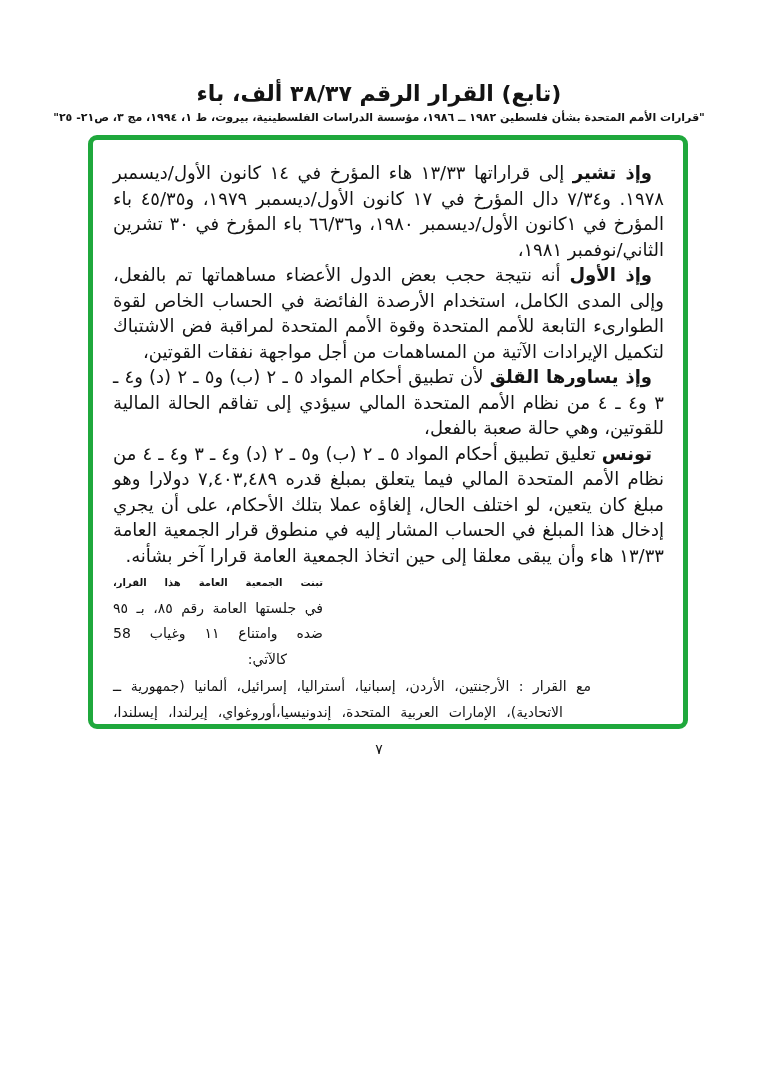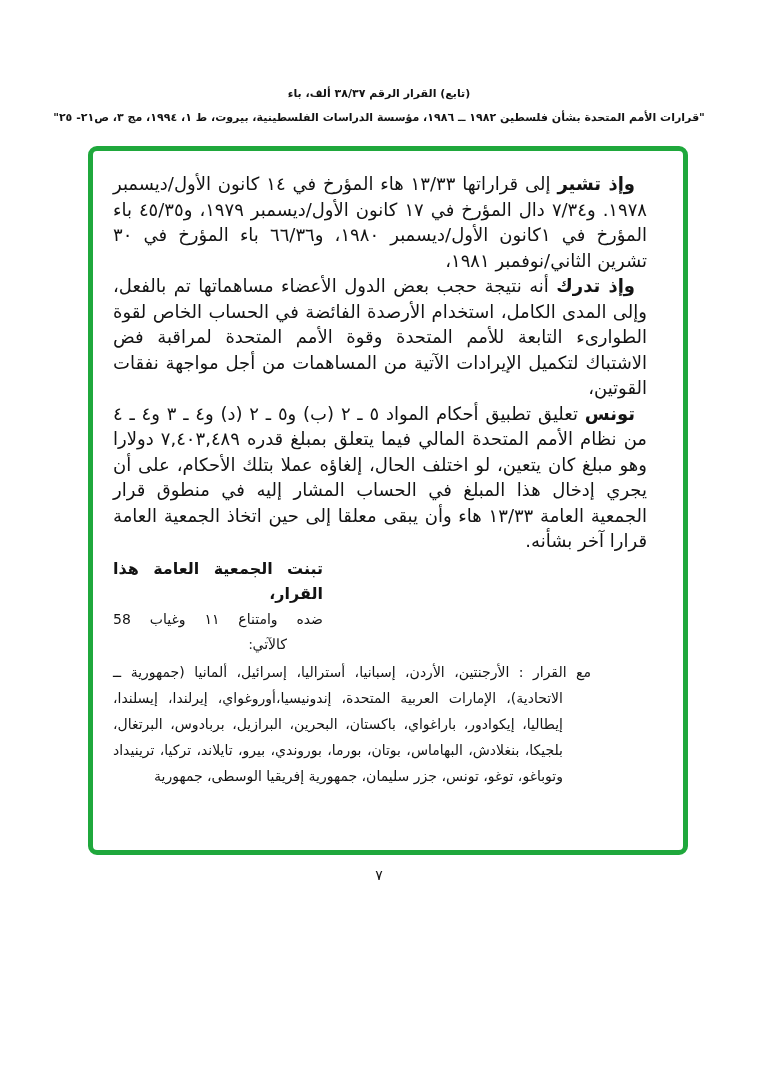--- a/index.html
+++ b/index.html
@@ -17,65 +17,64 @@
   }
   .page {
     position: relative;
     width: 758px;
     height: 1078px;
     padding-top: 84px;
     box-sizing: border-box;
   }
   .header { text-align: center; }
   .title {
-    font-size: 11px;
+    font-size: 22px;
     font-weight: bold;
     line-height: 20px;
   }
   .subtitle {
     margin-top: 7px;
     font-size: 11px;
     font-weight: bold;
     line-height: 14px;
   }
   .green-box {
     box-sizing: border-box;
     width: 600px;
-    height: 709px;
-    margin: 21px 70px 0 auto;
+    height: 594px;
+    margin: 10px 70px 0 auto;
     border: 5px solid #1fa83c;
     border-radius: 9px;
-    padding: 20px 36px 0 20px;
+    padding: 20px 19px 0 20px;
     overflow: hidden;
   }
   .para {
     margin: 0;
     text-align: justify;
     text-indent: 12px;
     font-size: 18px;
     line-height: 25.5px;
   }
   .para .lead { font-weight: bold; }
   .voting {
     width: 210px;
     margin: 2px auto 0 0; 
     font-size: 14px;
     line-height: 25.5px;
   }
   .vline {
     text-align: justify;
     text-align-last: justify;
   }
-  .vline.bold { font-weight: bold; font-size: 16px; }
+  .vline.bold { font-weight: bold; font-size: 10px; }
   .vline.last {
     text-align: center;
     text-align-last: right;
     padding-left: 0;
     padding-right: 36px;
-    font-family: Liberation Serif, serif;
   }
   .countries {
     box-sizing: content-box;
     width: 450px;
     padding-right: 28px;
     text-indent: -28px;
     margin: 1px auto 0 0; 
     text-align: justify;
     font-size: 14px;
     line-height: 26px;
@@ -97,30 +96,34 @@
     <div class="subtitle">"قرارات الأمم المتحدة بشأن فلسطين ١٩٨٢ ــ ١٩٨٦، مؤسسة الدراسات الفلسطينية، بيروت، ط ١، ١٩٩٤، مج ٣، ص٢١- ٢٥"</div>
   </div>
 
   <div class="green-box">
 
     <p class="para">
       <strong class="lead">وإذ تشير</strong><span> إلى قراراتها ١٣/٣٣ هاء المؤرخ في ١٤ كانون الأول/ديسمبر ١٩٧٨. و٧/٣٤ دال المؤرخ في ١٧ كانون الأول/ديسمبر ١٩٧٩، و٤٥/٣٥ باء المؤرخ في ١كانون الأول/ديسمبر ١٩٨٠، و٦٦/٣٦ باء المؤرخ في ٣٠ تشرين الثاني/نوفمبر ١٩٨١،</span>
     </p>
 
     <p class="para">
-      <strong class="lead">وإذ تدرك</strong><span> أنه نتيجة حجب بعض الدول الأعضاء مساهماتها تم بالفعل، وإلى المدى الكامل، استخدام الأرصدة الفائضة في الحساب الخاص لقوة الطوارىء التابعة للأمم المتحدة وقوة الأمم المتحدة لمراقبة فض الاشتباك لتكميل الإيرادات الآتية من المساهمات من أجل مواجهة نفقات القوتين،</span>
+      <strong class="lead">وإذ الأول</strong><span> أنه نتيجة حجب بعض الدول الأعضاء مساهماتها تم بالفعل، وإلى المدى الكامل، استخدام الأرصدة الفائضة في الحساب الخاص لقوة الطوارىء التابعة للأمم المتحدة وقوة الأمم المتحدة لمراقبة فض الاشتباك لتكميل الإيرادات الآتية من المساهمات من أجل مواجهة نفقات القوتين،</span>
     </p>
 
+    <p class="para">
+      <strong class="lead">وإذ يساورها القلق</strong><span> لأن تطبيق أحكام المواد ٥ ـ ٢ (ب) و٥ ـ ٢ (د) و٤ ـ ٣ و٤ ـ ٤ من نظام الأمم المتحدة المالي سيؤدي إلى تفاقم الحالة المالية للقوتين، وهي حالة صعبة بالفعل،</span>
+    </p>
 
     <p class="para">
       <strong class="lead">تونس</strong><span> تعليق تطبيق أحكام المواد ٥ ـ ٢ (ب) و٥ ـ ٢ (د) و٤ ـ ٣ و٤ ـ ٤ من نظام الأمم المتحدة المالي فيما يتعلق بمبلغ قدره ٧,٤٠٣,٤٨٩ دولارا وهو مبلغ كان يتعين، لو اختلف الحال، إلغاؤه عملا بتلك الأحكام، على أن يجري إدخال هذا المبلغ في الحساب المشار إليه في منطوق قرار الجمعية العامة ١٣/٣٣ هاء وأن يبقى معلقا إلى حين اتخاذ الجمعية العامة قرارا آخر بشأنه.</span>
     </p>
 
     <div class="voting">
       <div class="vline bold">تبنت الجمعية العامة هذا القرار،</div>
+      <div class="vline">في جلستها العامة رقم ٨٥، بـ ٩٥</div>
       <div class="vline">ضده وامتناع ١١ وغياب 58</div>
       <div class="vline last">كالآتي:</div>
     </div>
 
     <p class="countries">
       <span>مع القرار</span><span> : </span><span>الأرجنتين، الأردن، إسبانيا، أستراليا، إسرائيل، ألمانيا (جمهورية ــ الاتحادية)، الإمارات العربية المتحدة، إندونيسيا،أوروغواي، إيرلندا، إيسلندا، إيطاليا، إيكوادور، باراغواي، باكستان، البحرين، البرازيل، بربادوس، البرتغال، بلجيكا، بنغلادش، البهاماس، بوتان، بورما، بوروندي، بيرو، تايلاند، تركيا، ترينيداد وتوباغو، توغو، تونس، جزر سليمان، جمهورية إفريقيا الوسطى، جمهورية</span>
     </p>
 
   </div>
 

